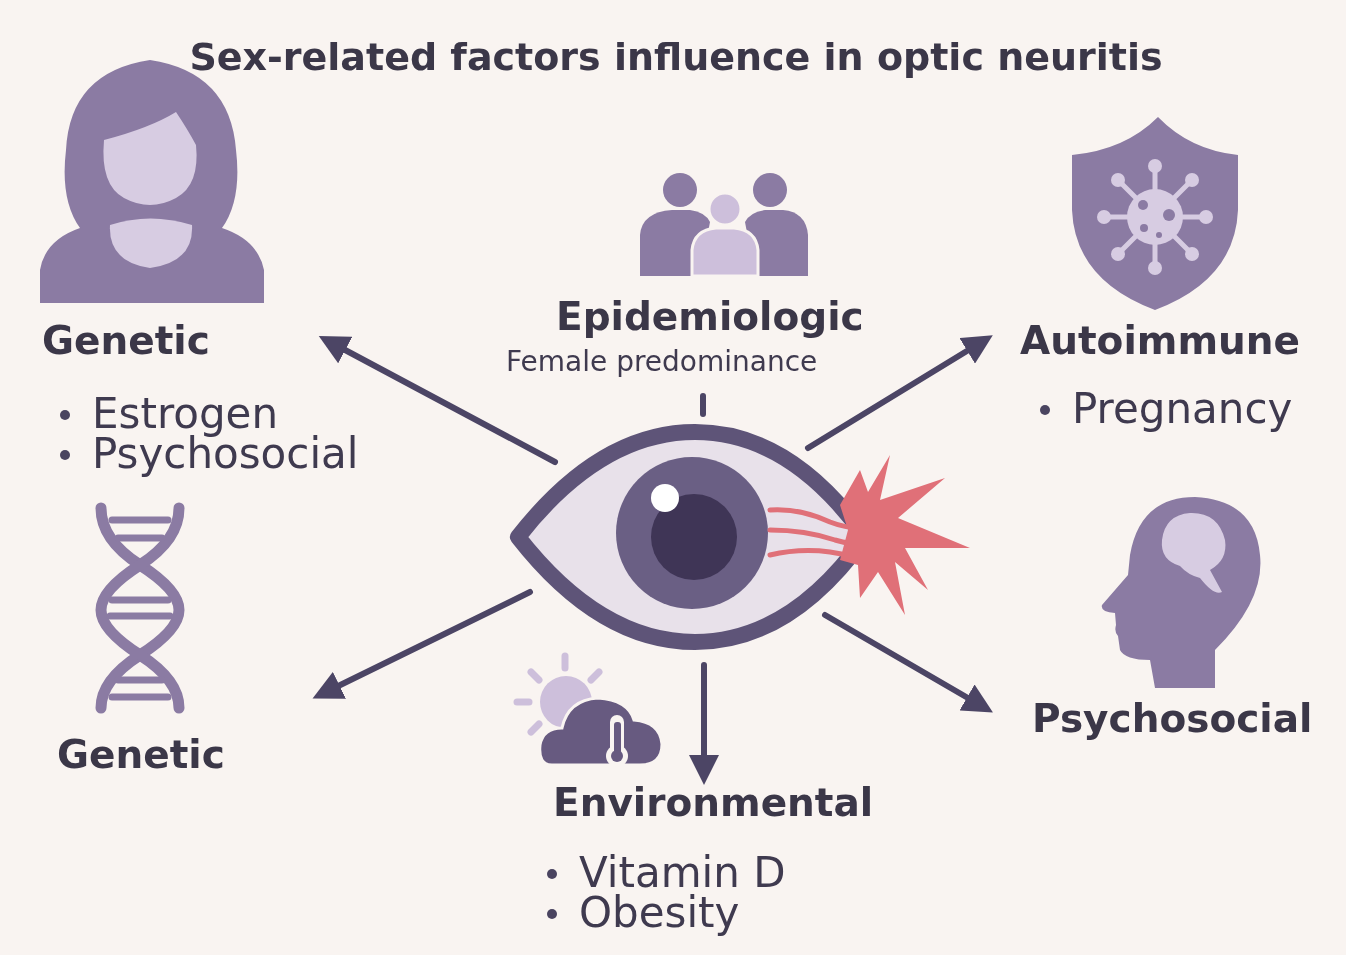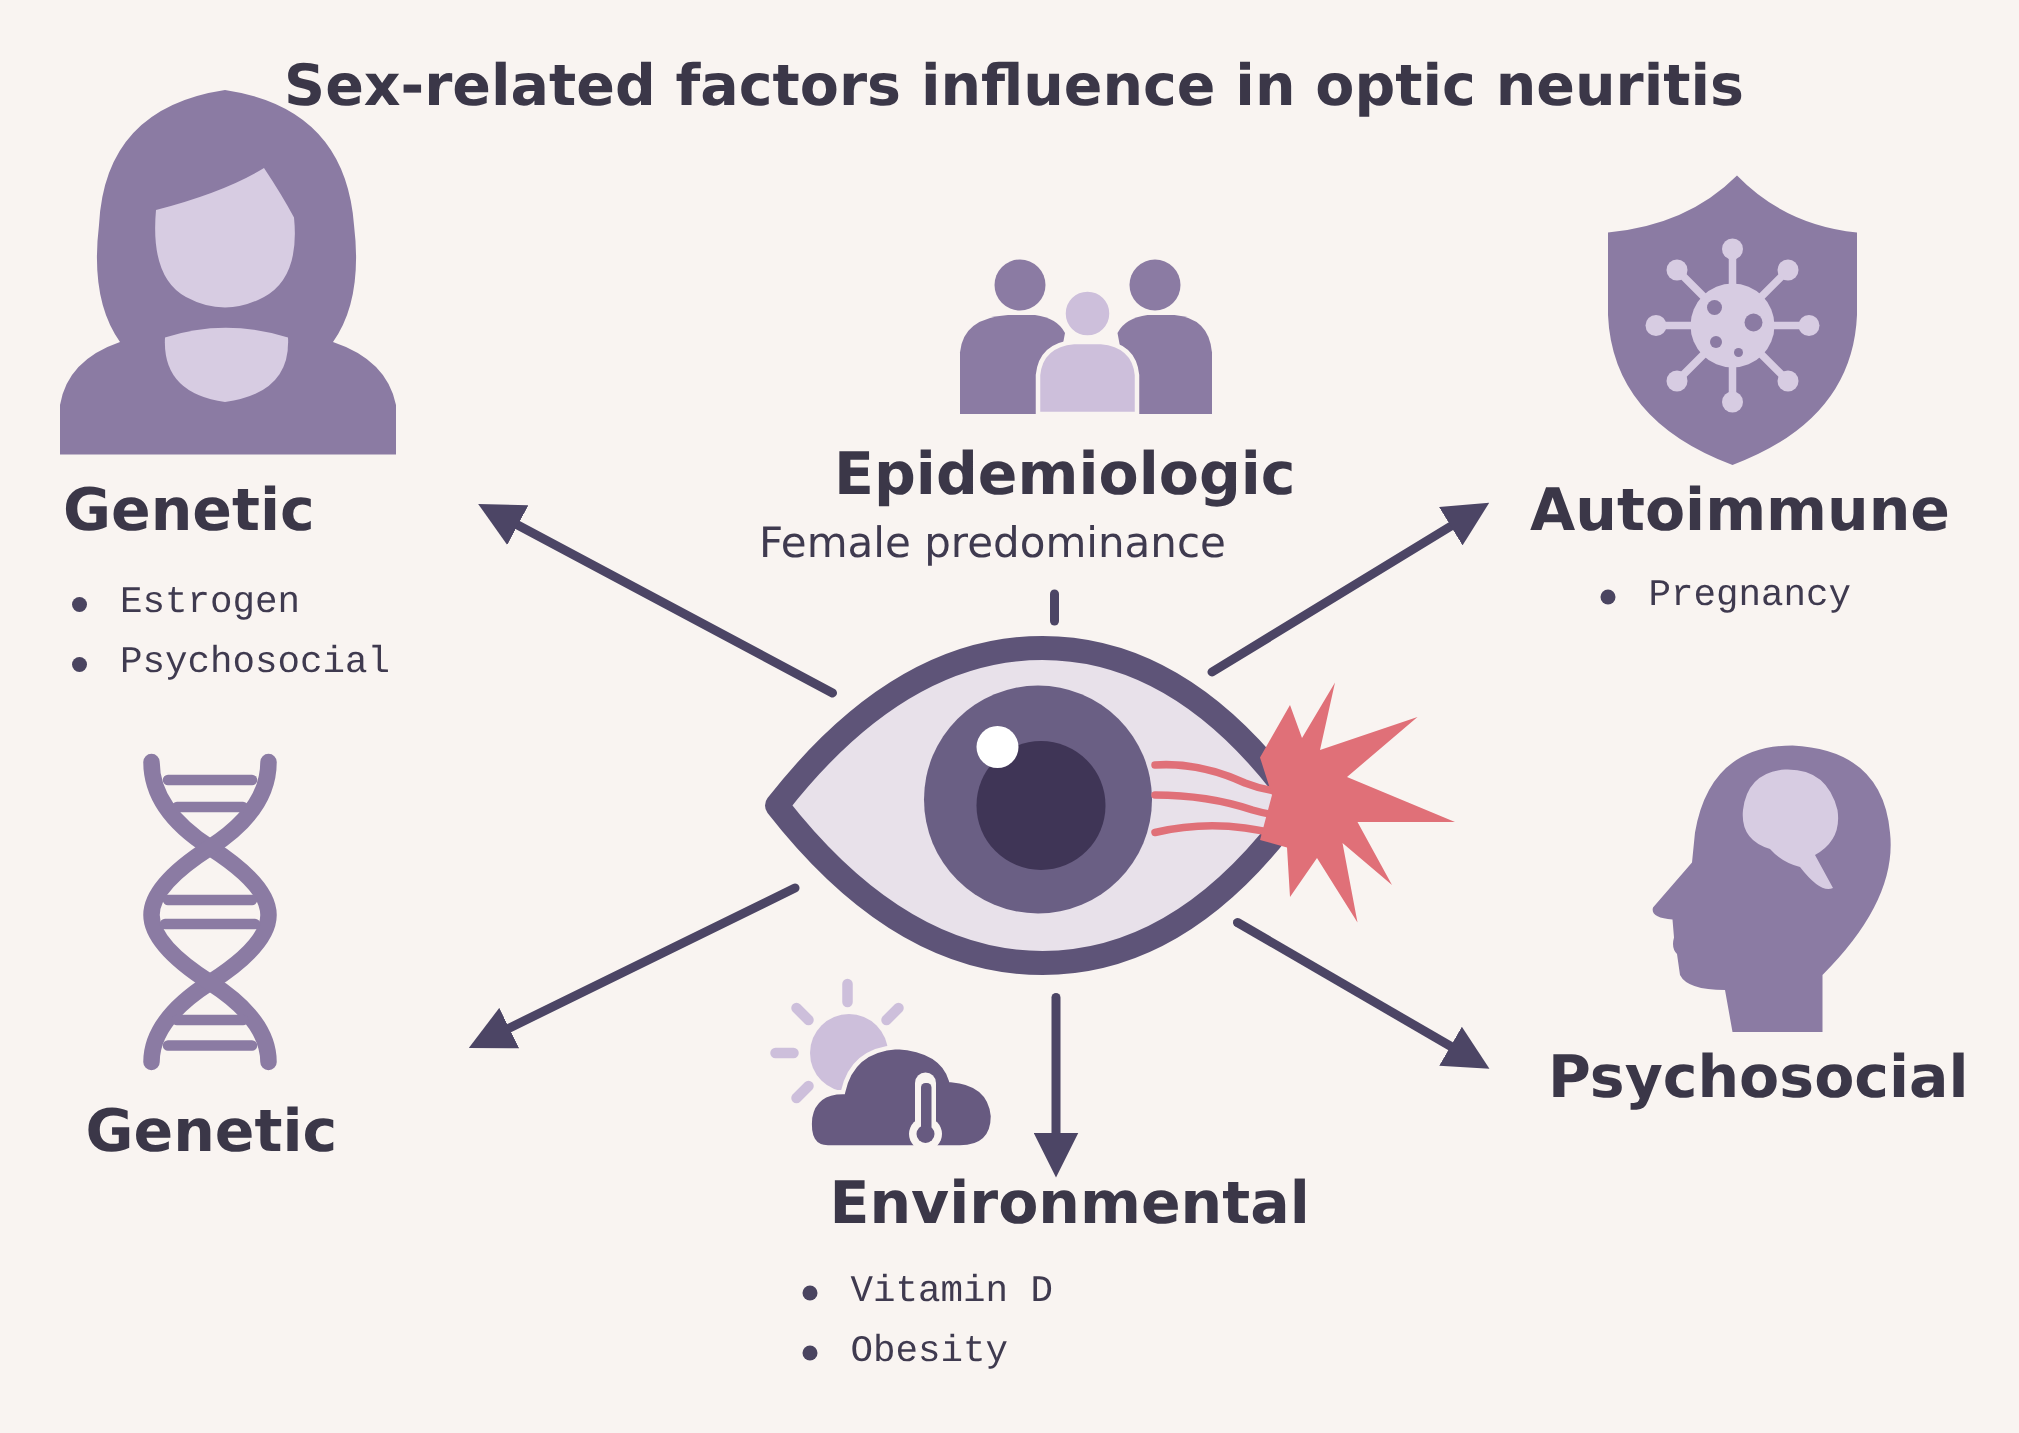--- a/index.html
+++ b/index.html
@@ -2,21 +2,21 @@
 <html><head>
 <meta charset="utf-8">
 <style>
   html, body { margin:0; padding:0; }
   body { width:1346px; height:955px; background:#f9f4f1; position:relative; overflow:hidden;
          font-family:"DejaVu Sans", sans-serif; color:#3f3a4f; }
   .abs { position:absolute; }
   .title { left:0; width:1352px; top:26px; text-align:center; font-weight:bold; font-size:38px; line-height:62px; color:#3b3748; }
   .heading { font-weight:bold; font-size:39px; color:#3b3748; white-space:nowrap; }
   .sub { font-size:28px; color:#3f3a4f; white-space:nowrap; }
-  ul.bullets { list-style:none; margin:0; padding:0; font-size:25px; color:#3f3a4f;font-family:Liberation Mono, monospace; }
+  ul.bullets { list-style:none; margin:12px; padding:0; font-size:42px; color:#3f3a4f; }
   ul.bullets li { position:relative; padding-left:32px; line-height:40px; white-space:nowrap; }
   ul.bullets li::before { content:""; position:absolute; left:0; top:16px; width:10px; height:10px; border-radius:50%; background:#4a4460; }
   svg.full { position:absolute; left:0; top:0; }
 </style>
 </head>
 <body>
 
 <div class="abs title">Sex-related factors influence in optic neuritis</div>
 
 <svg class="full" width="1346" height="955" viewBox="0 0 1346 955">
@@ -130,21 +130,21 @@
 <div class="abs heading" style="left:556px; top:294px;">Epidemiologic</div>
 <div class="abs sub" style="left:506px; top:345px;">Female predominance</div>
 
 <div class="abs heading" style="left:42px; top:318px;">Genetic</div>
 <ul class="abs bullets" style="left:48px; top:382px;">
   <li>Estrogen</li>
   <li>Psychosocial</li>
 </ul>
 
 <div class="abs heading" style="left:1020px; top:318px;">Autoimmune</div>
-<ul class="abs bullets" style="left:1067px; top:377px;">
+<ul class="abs bullets" style="left:1028px; top:377px;">
   <li>Pregnancy</li>
 </ul>
 
 <div class="abs heading" style="left:57px; top:732px;">Genetic</div>
 
 <div class="abs heading" style="left:553px; top:780px;">Environmental</div>
 <ul class="abs bullets" style="left:535px; top:841px;">
   <li>Vitamin D</li>
   <li>Obesity</li>
 </ul>

